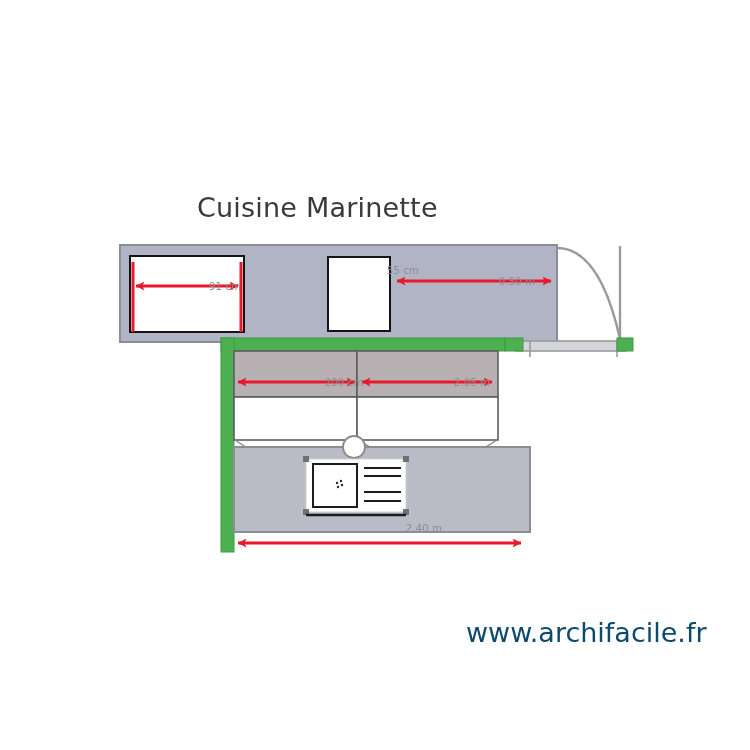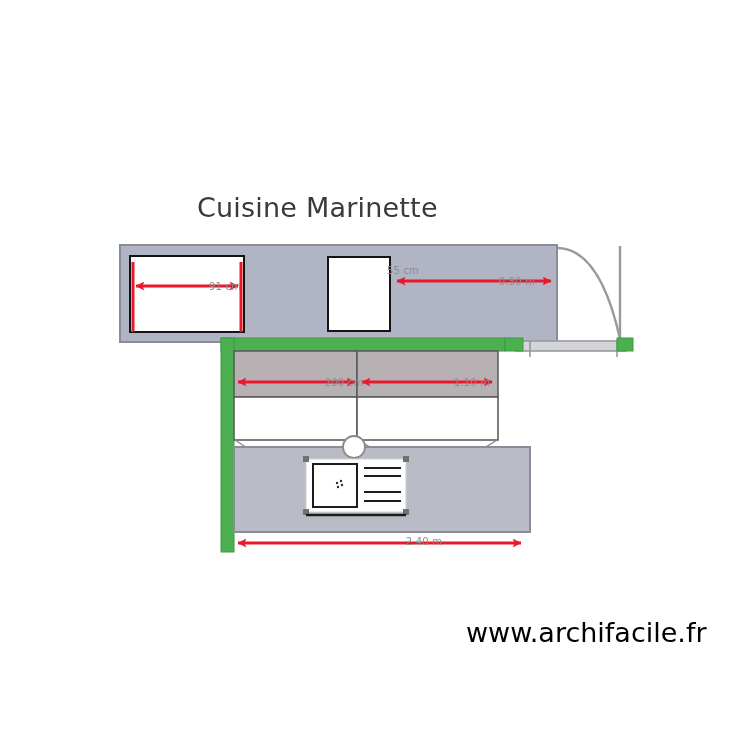--- a/index.html
+++ b/index.html
@@ -29,21 +29,21 @@
     color: #3a3a3a;
     letter-spacing: 0.2px;
     white-space: nowrap;
   }
   .watermark {
     position: absolute;
     left: 466px;
     top: 617px;
     font-family: "DejaVu Sans", sans-serif;
     font-size: 27px;
-    color: #000000;
+    color: #0c4a6e;
     white-space: nowrap;
   }
   .dim-label {
     position: absolute;
     font-family: "DejaVu Sans", sans-serif;
     font-size: 10px;
     color: #8c8c8c;
     white-space: nowrap;
     transform: translate(-50%, -50%);
     background: transparent;
@@ -167,15 +167,15 @@
 
 <div class="plan-title">Cuisine Marinette</div>
 
 <div class="watermark">www.archifacile.fr</div>
 
 <div id="dim-labels">
     <div class="dim-label" style="left: 181px; top: 286px;">91 cm</div>
     <div class="dim-label" style="left: 359px; top: 270px;">55 cm</div>
     <div class="dim-label" style="left: 473px; top: 281px;">0.50 m</div>
     <div class="dim-label" style="left: 300px; top: 382px;">200 cm</div>
-    <div class="dim-label" style="left: 428px; top: 382px;">1.10 m</div>
-    <div class="dim-label" style="left: 380px; top: 541px;">2.40 m</div>
+    <div class="dim-label" style="left: 428px; top: 382px;">2.05 m</div>
+    <div class="dim-label" style="left: 380px; top: 528px;">2.40 m</div>
   </div>
 
 </body></html>

